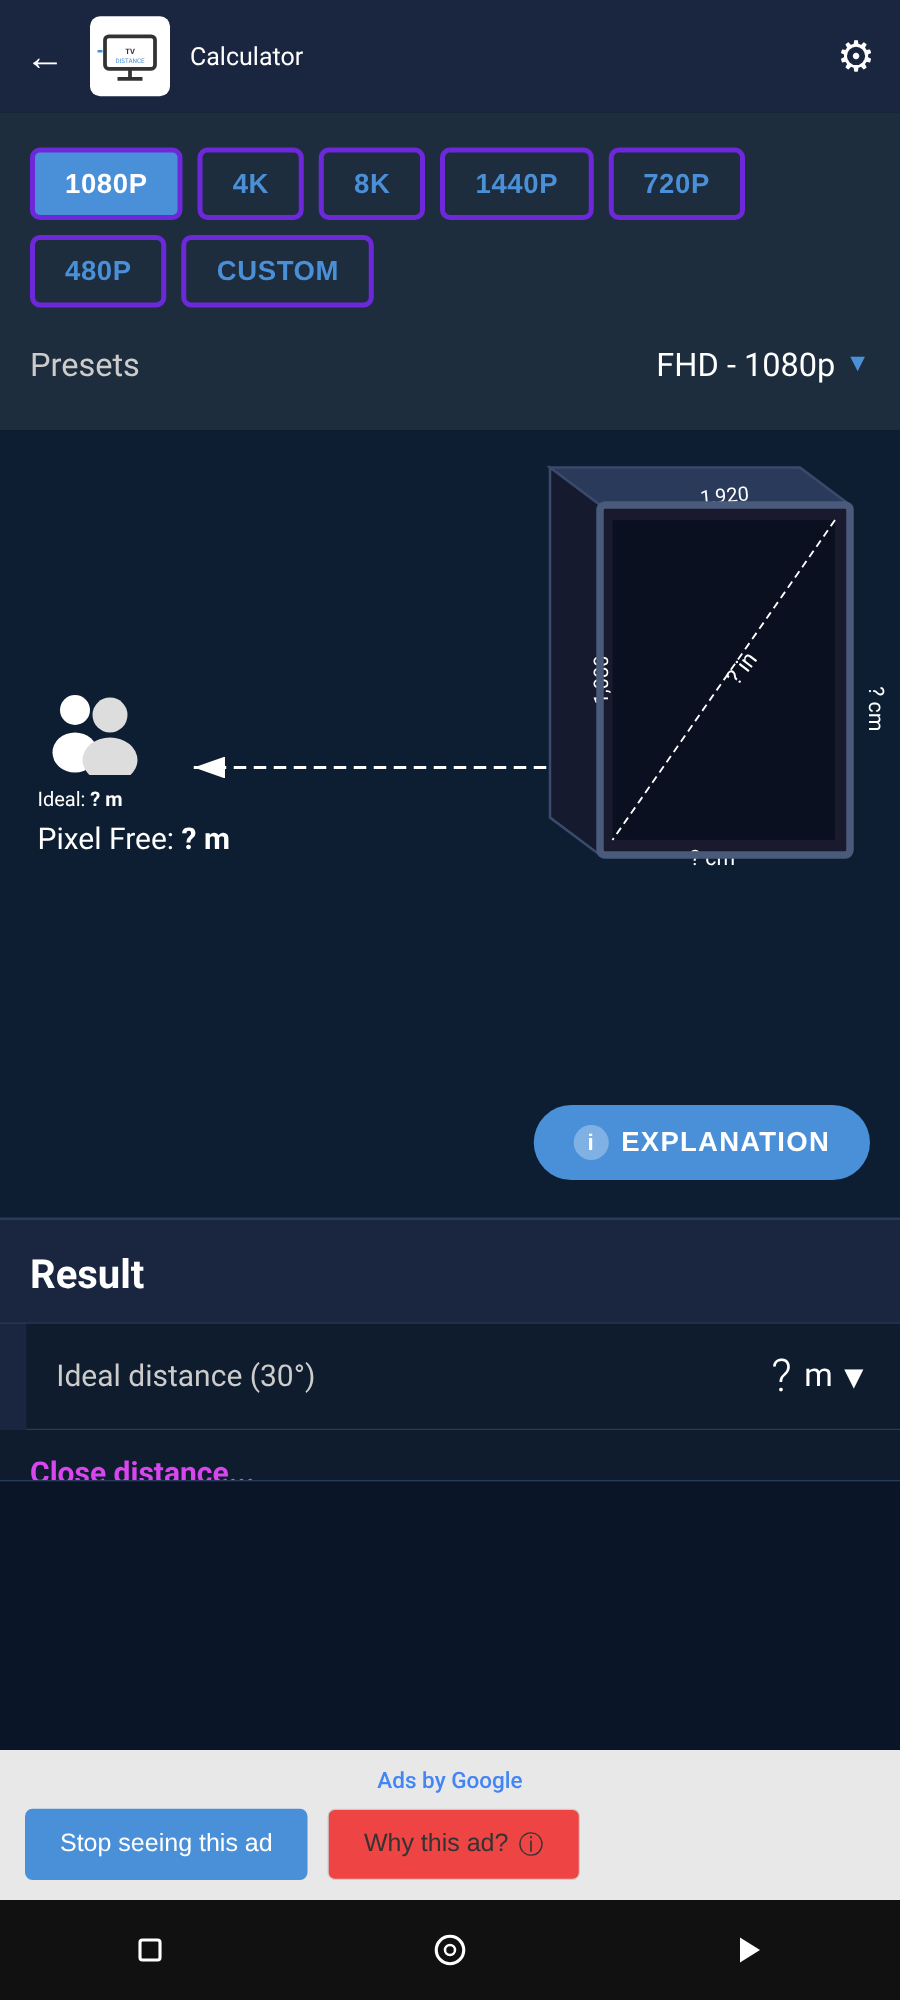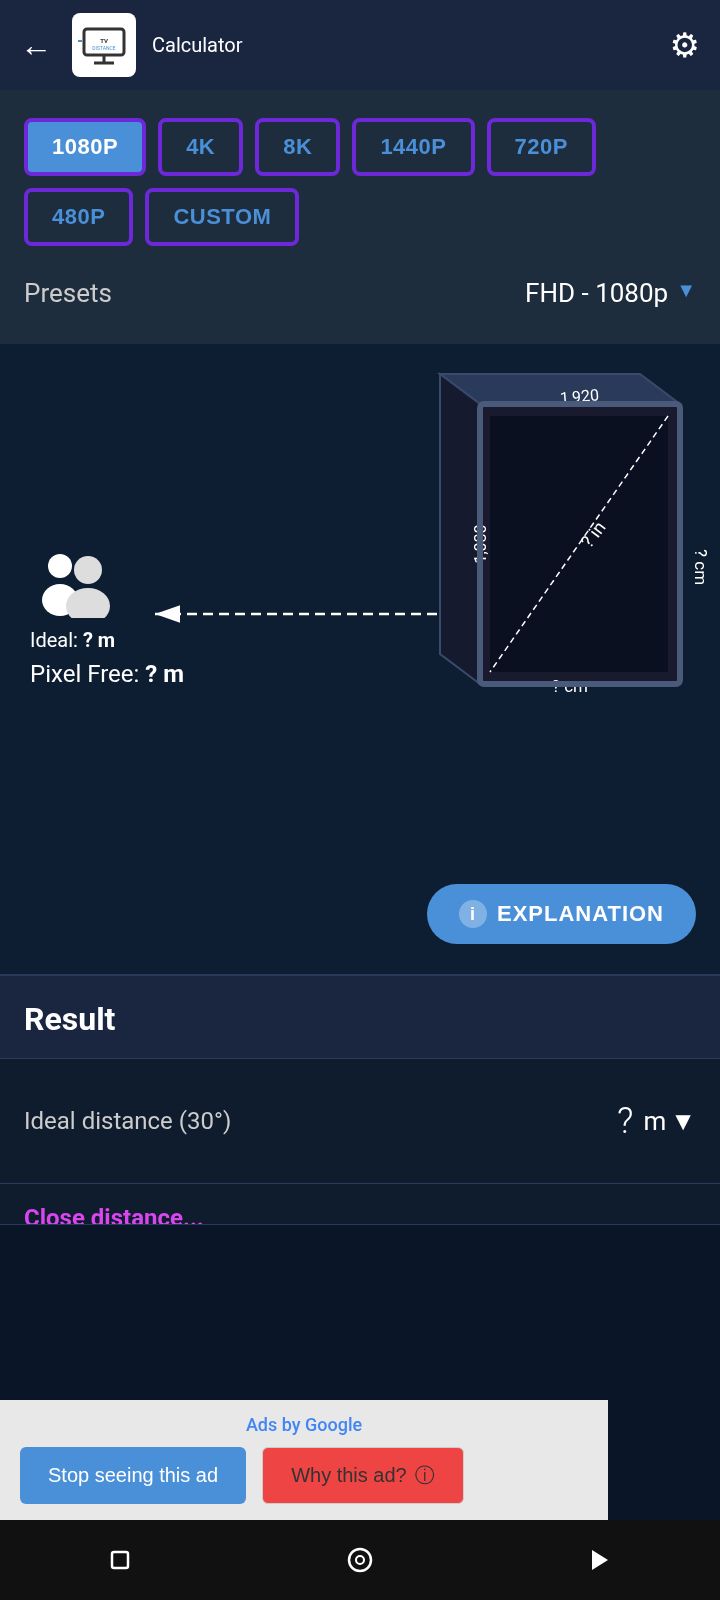--- a/index.html
+++ b/index.html
@@ -122,21 +122,21 @@
       display: flex;
       flex-direction: column;
       align-items: flex-start;
     }
     .people-icon {
       width: 90px;
       height: 70px;
       margin-bottom: 10px;
     }
     .distance-label {
-      font-size: 20px;
+      font-size: 16px;
       color: #fff;
       margin-bottom: 8px;
     }
     .distance-label strong {
       font-weight: 700;
     }
     .pixel-free-label {
       font-size: 24px;
       color: #fff;
     }
@@ -195,25 +195,26 @@
     }
     .result-header {
       background: #1a2540;
       padding: 24px 24px 20px;
       font-size: 32px;
       font-weight: 700;
       border-bottom: 1px solid #2a3a5a;
     }
     .result-row {
       background: #0f1c2e;
-      padding: 41px 24px;
+      padding: 21px 24px;
       display: flex;
       align-items: center;
       justify-content: space-between;
       border-bottom: 1px solid #2a3a5a;
+      margin-left: 21px;
     }
     .result-row-label {
       font-size: 24px;
       color: #ccc;
     }
     .result-row-value {
       display: flex;
       align-items: center;
       gap: 10px;
       font-size: 26px;
@@ -243,21 +244,21 @@
       overflow: hidden;
       height: 40px;
       font-weight: bold;
     }
 
     
     .ad-bar {
       position: fixed;
       bottom: 80px;
       left: 0;
-      width: 608px;
+      width: 720px;
       background: #e8e8e8;
       padding: 14px 20px 16px;
     }
     .ads-by-google {
       text-align: center;
       font-size: 18px;
       color: #555;
       margin-bottom: 12px;
     }
     .ads-by-google span { color: #4285f4; font-weight: 500; }

